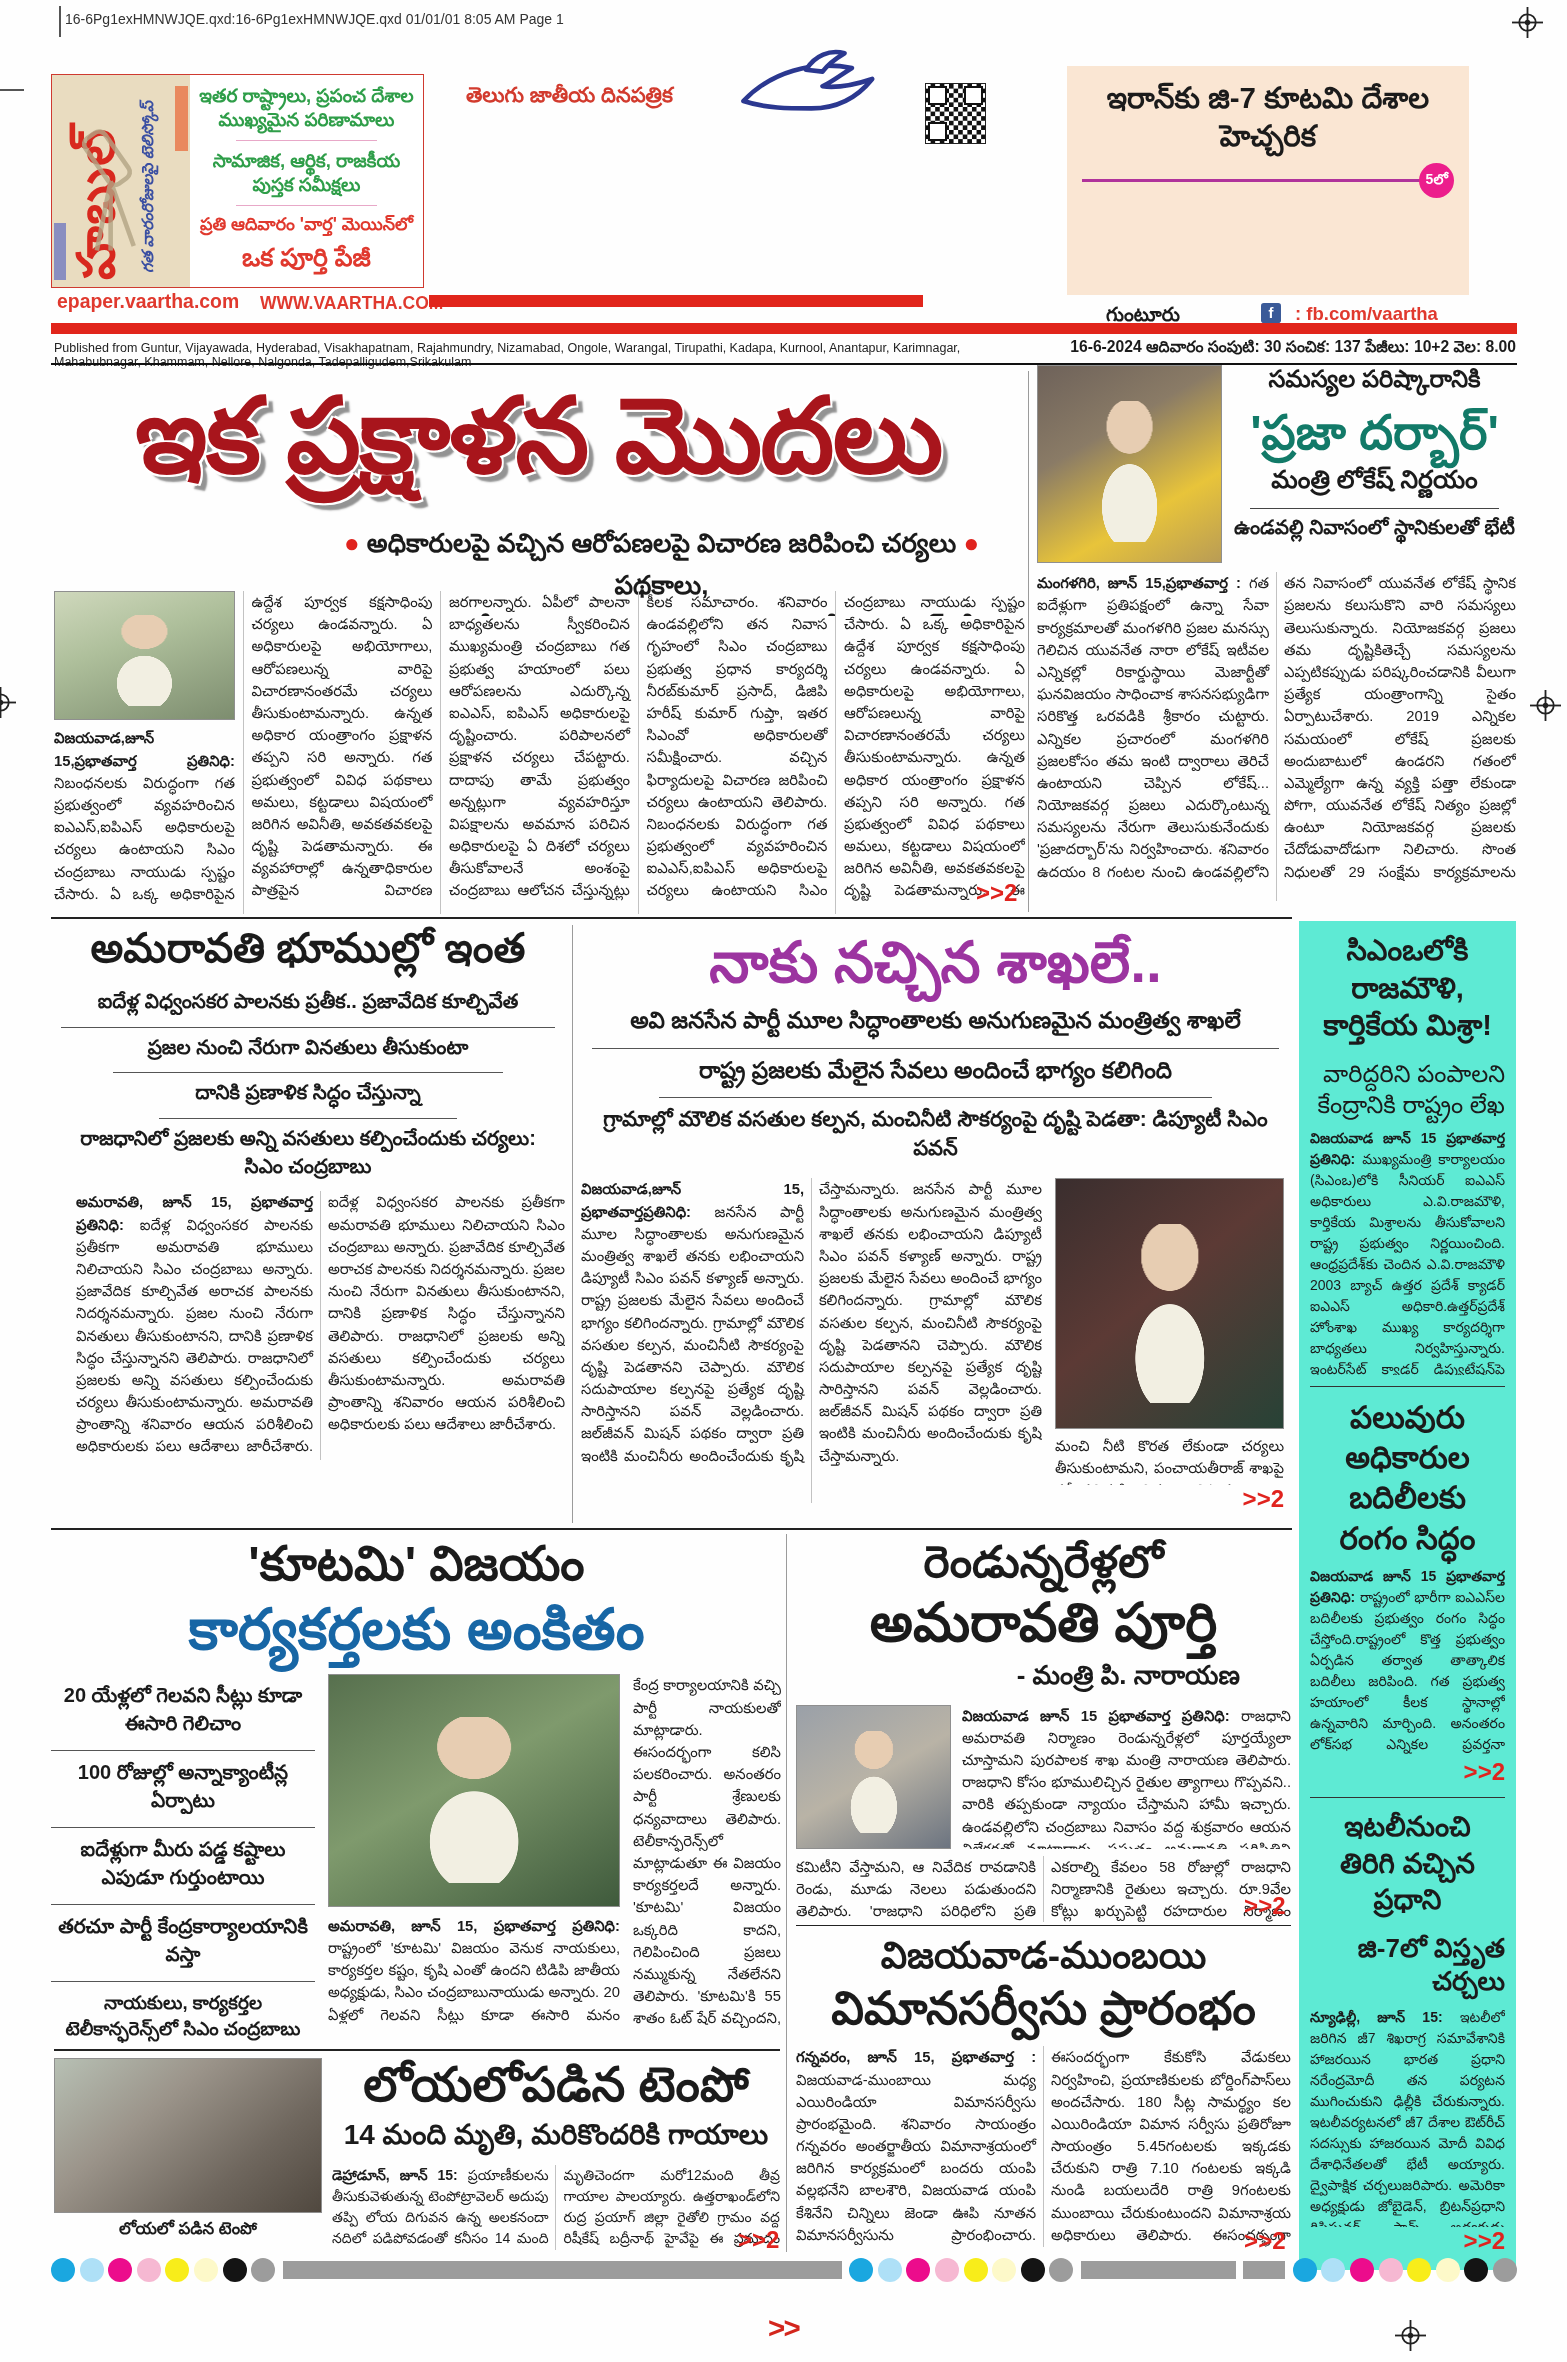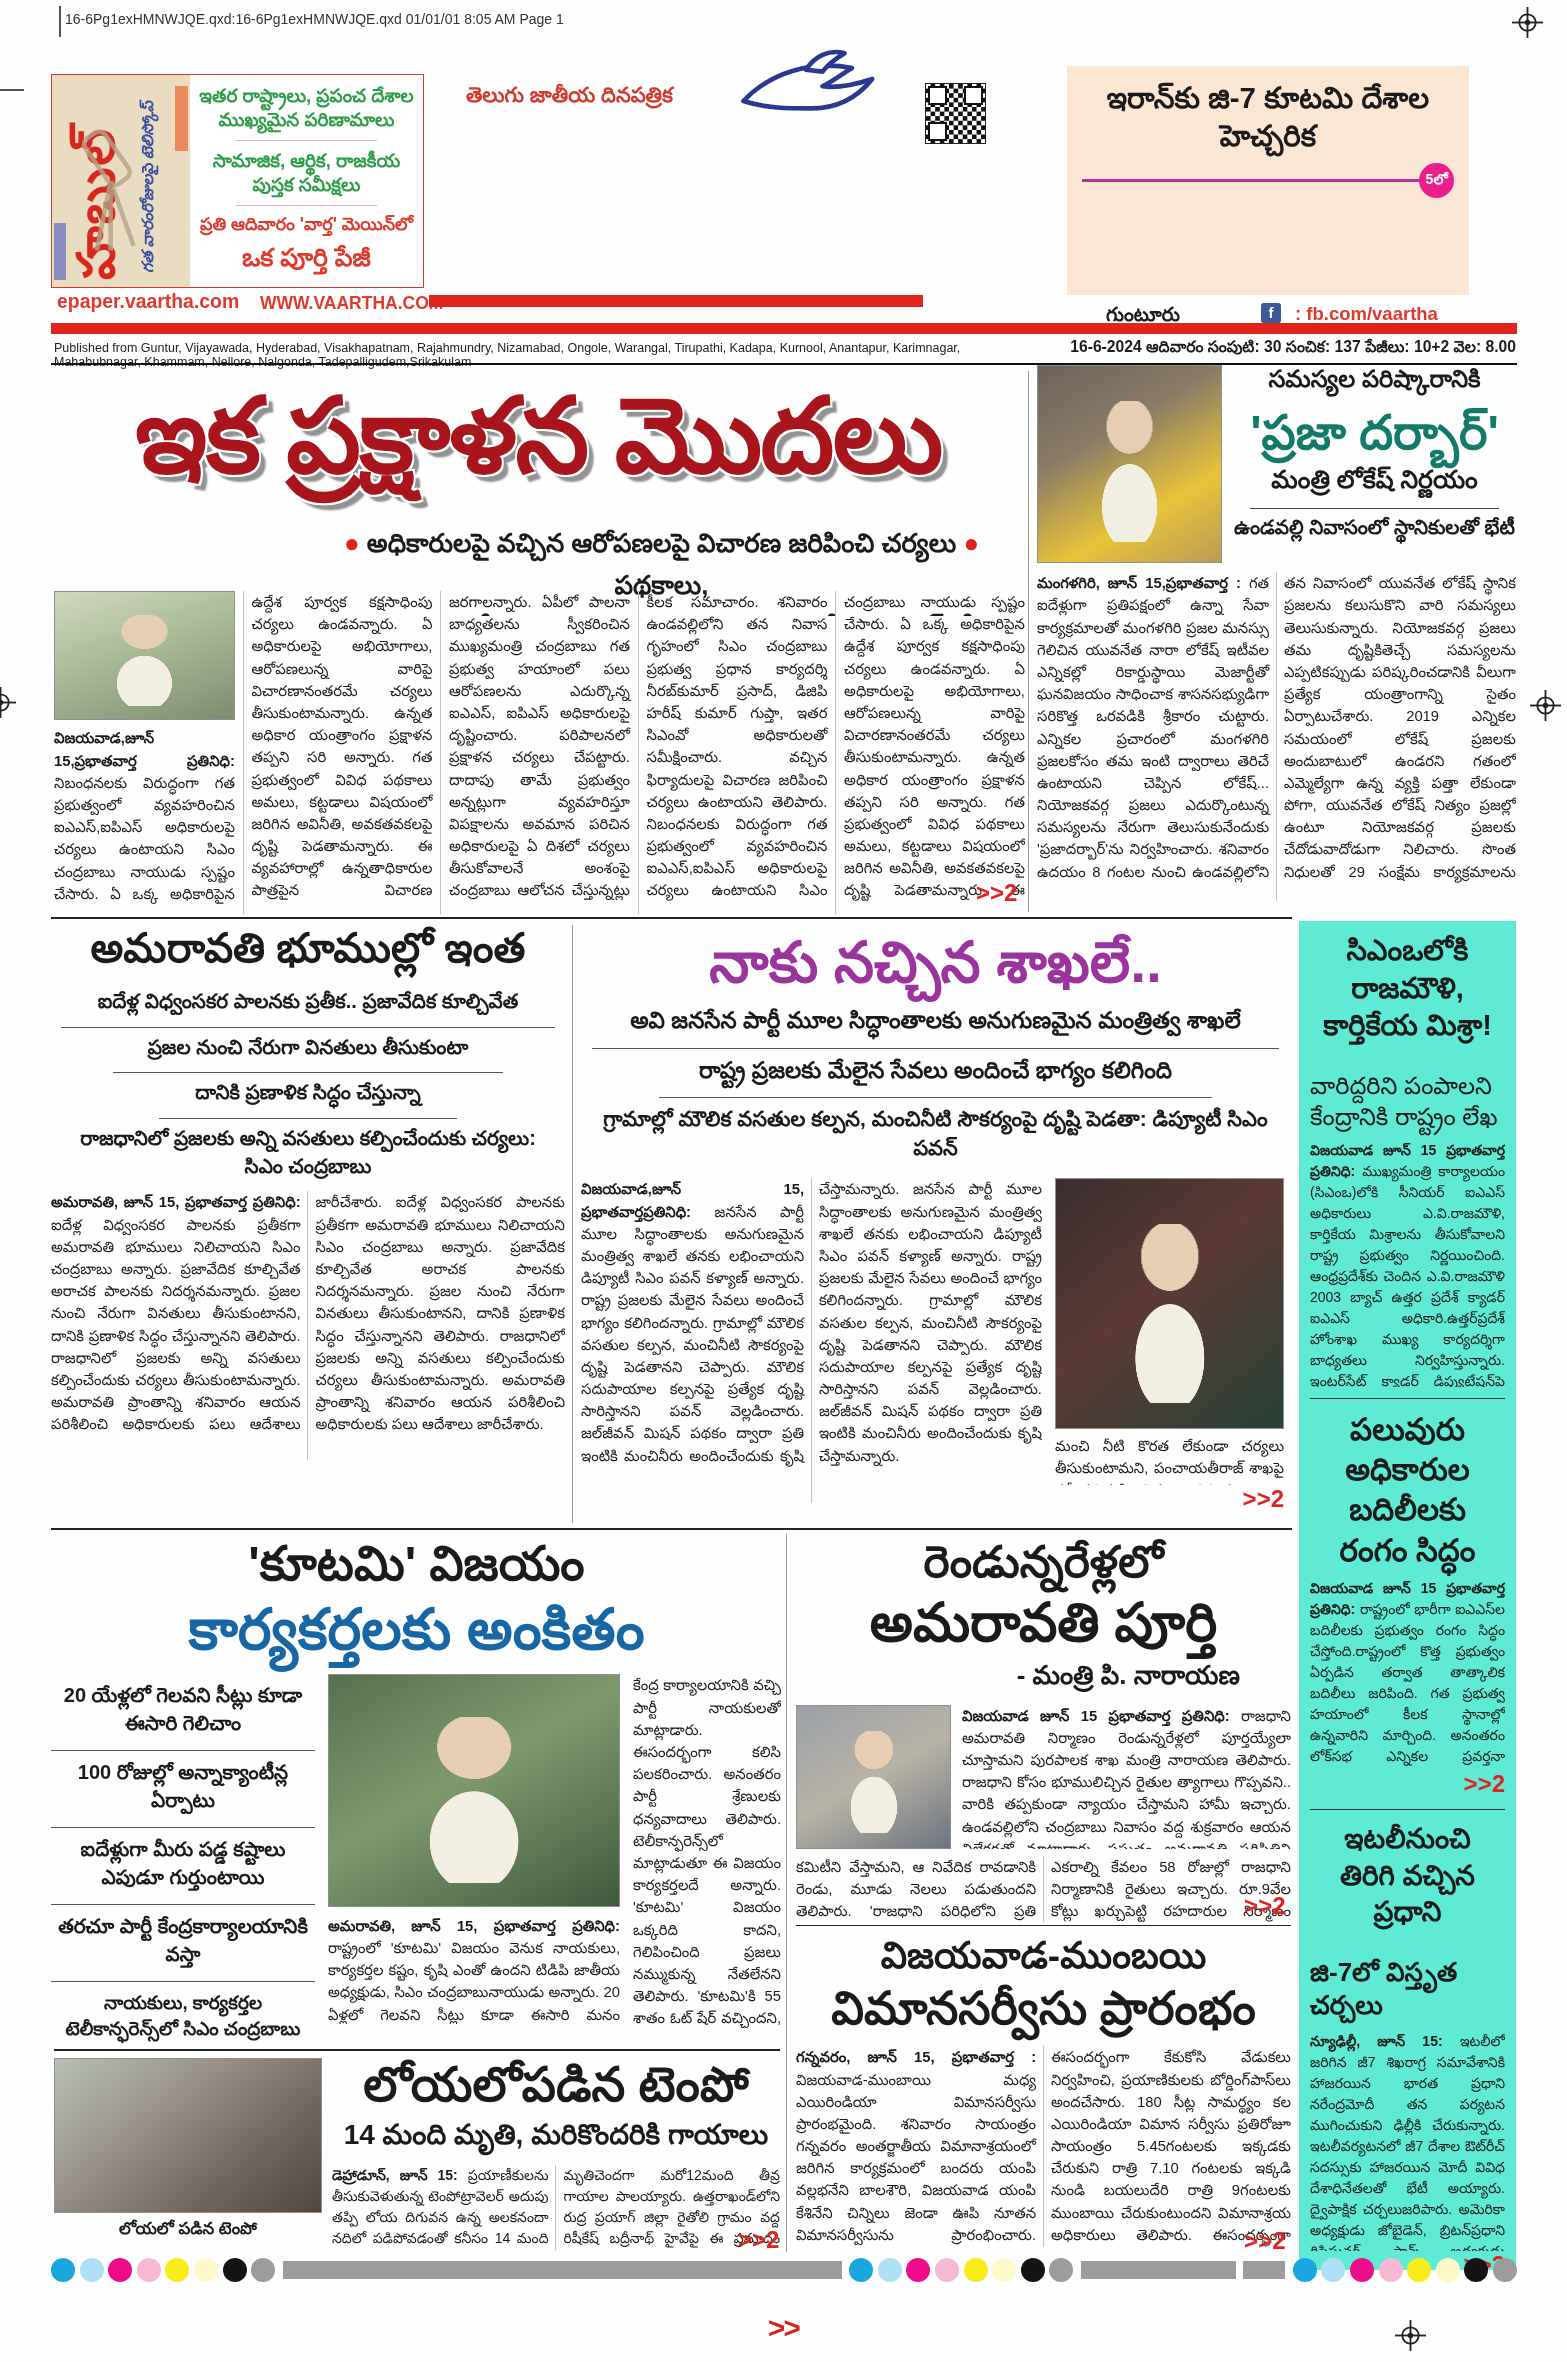--- a/index.html
+++ b/index.html
@@ -81,21 +81,21 @@
   
   .ama{left:51px;top:925px;width:514px;height:600px;overflow:hidden;}
   .ama-h1{font-size:41px;font-weight:bold;}
   .ama-h2{font-size:68px;font-weight:bold;letter-spacing:-0.9px;line-height:1.25;}
   .subline{font-size:20px;font-weight:bold;padding:8.3px 0;margin:0 auto;}
   .bb{border-bottom:1.8px solid #555;}
   .shak{left:581px;top:925px;width:709px;height:600px;overflow:hidden;}
   .shak-h{font-size:57px;font-weight:bold;color:#9c34a0;line-height:1.3;}
   .yellow{left:1299px;top:921px;width:217px;height:1349px;background:#5eead4;padding:11px 11px;box-sizing:border-box;overflow:hidden;}
   .y-h{font-size:29px;font-weight:bold;text-align:center;white-space:pre-line;line-height:1.3;}
-  .y-deck{font-size:24px;text-align:left;white-space:pre-line;line-height:1.3;margin-top:25px;}
+  .y-deck{font-size:24px;text-align:right;white-space:pre-line;line-height:1.3;margin-top:13px;}
   .ydiv{border:0;border-top:1.8px solid #333;margin:11px 0;}
   .ybt{font-size:14px;line-height:1.5;text-align:justify;overflow:hidden;}
   
   .kutami{left:51px;top:1534px;width:731px;height:517px;overflow:hidden;}
   .kut-h1{font-size:48px;font-weight:bold;line-height:1.25;}
   .kut-h2{font-size:57px;font-weight:bold;color:#1766a5;line-height:1.25;}
   .kut-row{display:flex;gap:13px;margin-top:9.2px;}
   .kut-points{width:264px;}
   .kpoint{font-size:20px;font-weight:bold;text-align:center;padding:10px 3.7px;}
   .kpoint.small{font-size:18.5px;}
@@ -240,21 +240,21 @@
   </div>
 
   <div class="abs hrule" style="left:51px;top:917px;width:1241px;height:1.8px;"></div>
 
   <div class="abs ama ctr">
     <div class="ama-h1">అమరావతి భూముల్లో ఇంత</div>
     <div class="subline bb" style="width:96%;">ఐదేళ్ల విధ్వంసకర పాలనకు ప్రతీక.. ప్రజావేదిక కూల్చివేత</div>
     <div class="subline bb" style="width:76%;">ప్రజల నుంచి నేరుగా వినతులు తీసుకుంటా</div>
     <div class="subline bb" style="width:58%;">దానికి ప్రణాళిక సిద్ధం చేస్తున్నా</div>
     <div class="subline" style="width:90%;">రాజధానిలో ప్రజలకు అన్ని వసతులు కల్పించేందుకు చర్యలు: సిఎం చంద్రబాబు</div>
-    <div class="bt cols2" style="height:269px;overflow:hidden;text-align:justify;">
+    <div class="bt cols2" style="height:269px;overflow:hidden;text-align:justify;margin-left:25px;">
       <p style="margin:0;"><b>అమరావతి, జూన్ 15, ప్రభాతవార్త ప్రతినిధి:</b>
       <span>ఐదేళ్ల విధ్వంసకర పాలనకు ప్రతీకగా అమరావతి భూములు నిలిచాయని సిఎం చంద్రబాబు అన్నారు. ప్రజావేదిక కూల్చివేత అరాచక పాలనకు నిదర్శనమన్నారు. ప్రజల నుంచి నేరుగా వినతులు తీసుకుంటానని, దానికి ప్రణాళిక సిద్ధం చేస్తున్నానని తెలిపారు. రాజధానిలో ప్రజలకు అన్ని వసతులు కల్పించేందుకు చర్యలు తీసుకుంటామన్నారు. అమరావతి ప్రాంతాన్ని శనివారం ఆయన పరిశీలించి అధికారులకు పలు ఆదేశాలు జారీచేశారు. ఐదేళ్ల విధ్వంసకర పాలనకు ప్రతీకగా అమరావతి భూములు నిలిచాయని సిఎం చంద్రబాబు అన్నారు. ప్రజావేదిక కూల్చివేత అరాచక పాలనకు నిదర్శనమన్నారు. ప్రజల నుంచి నేరుగా వినతులు తీసుకుంటానని, దానికి ప్రణాళిక సిద్ధం చేస్తున్నానని తెలిపారు. రాజధానిలో ప్రజలకు అన్ని వసతులు కల్పించేందుకు చర్యలు తీసుకుంటామన్నారు. అమరావతి ప్రాంతాన్ని శనివారం ఆయన పరిశీలించి అధికారులకు పలు ఆదేశాలు జారీచేశారు.</span></p>
     </div>
   </div>
 
   <div class="abs vrule" style="left:572px;top:925px;height:598px;"></div>
 
   <div class="abs shak ctr">
     <div class="shak-h">నాకు నచ్చిన శాఖలే..</div>
     <div class="subline bb" style="width:97%;font-size:23px;">అవి జనసేన పార్టీ మూల సిద్ధాంతాలకు అనుగుణమైన మంత్రిత్వ శాఖలే</div>

